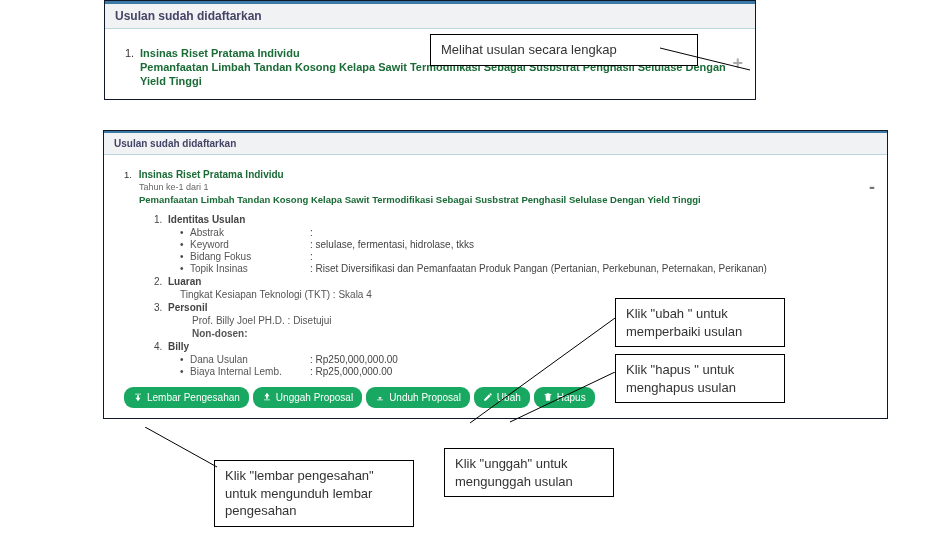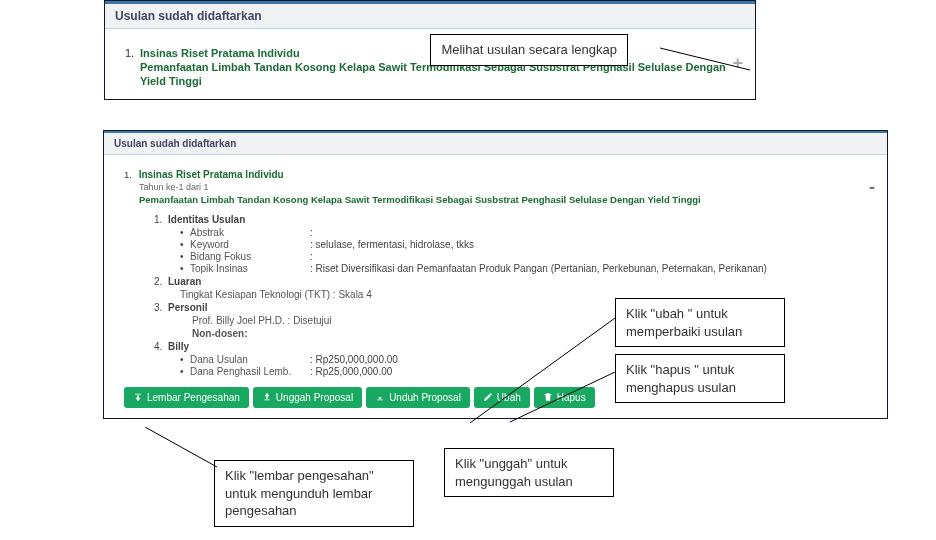--- a/index.html
+++ b/index.html
@@ -17,21 +17,21 @@
   .sublist li { margin-bottom: 2px; list-style: none; }
   .sublist .num { display:inline-block; width:14px; }
   .kv { margin-left: 26px; }
   .kv .row { display:flex; margin-bottom:1px; }
   .kv .bul { width:10px; }
   .kv .k { width:120px; color:#555; }
   .kv .v { flex:1; color:#444; }
   .tkt { margin-left:26px; color:#555; }
   .personil { margin-left:38px; color:#555; }
   .btnbar { margin-top:10px; display:flex; gap:4px; }
-  .btn { display:inline-flex; align-items:center; background:#19a862; color:#fff; font-size:10px; padding:5px 9px; border-radius:3px; border:none; cursor:pointer; gap:4px; }
+  .btn { display:inline-flex; align-items:center; background:#19a862; color:#fff; font-size:10px; padding:5px 9px; border-radius:9px; border:none; cursor:pointer; gap:4px; }
   .btn svg { width:10px; height:10px; fill:#fff; }
   .annot { position:absolute; border:1px solid #000; background:#fff; padding:6px 10px; font-size:13px; line-height:1.35; }
   .connector { position:absolute; background:transparent; }
 </style>
 </head>
 <body>
 
 <div class="panel" style="left:104px; top:0; width:652px;">
   <div class="panel-header">Usulan sudah didaftarkan</div>
   <div class="panel-body" style="position:relative; padding-top:18px;">
@@ -98,21 +98,21 @@
       <li>
           <div class="kv">
         <div class="row">
               <span class="bul">•</span>
               <span class="k">Dana Usulan</span>
               <span>:&nbsp;</span>
               <span class="v">Rp250,000,000.00</span>
             </div>
         <div class="row">
               <span class="bul">•</span>
-              <span class="k">Dana Penghasil Lemb.</span>
+              <span class="k">Biaya Internal Lemb.</span>
               <span>:&nbsp;</span>
               <span class="v">Rp25,000,000.00</span>
             </div>
       </div>
         </li>
     </ul>
 
     <div class="btnbar">
       <button class="btn">
         <svg viewBox="0 0 24 24">
@@ -141,21 +141,21 @@
       <button class="btn">
         <svg viewBox="0 0 24 24">
             <path d="M6 7h12l-1 14H7L6 7zm3-4h6l1 2h4v2H4V5h4l1-2z"></path>
           </svg>
         <span>Hapus</span>
       </button>
     </div>
   </div>
 </div>
 
-<div class="annot" style="left:430px; top:34px; width:198px;text-align:right;">Melihat usulan secara lengkap</div>
+<div class="annot" style="left:430px; top:34px; width:268px;">Melihat usulan secara lengkap</div>
 <svg class="connector" style="left:660px; top:40px; width:105px; height:35px;">
     <line x1="0" y1="8" x2="90" y2="30" stroke="#000" stroke-width="1"></line>
   </svg>
 
 <div class="annot" style="left:615px; top:298px; width:170px;">Klik "ubah " untuk memperbaiki usulan</div>
 <svg class="connector" style="left:470px; top:318px; width:150px; height:110px;">
     <line x1="145" y1="0" x2="0" y2="105" stroke="#000" stroke-width="1"></line>
   </svg>
 
 <div class="annot" style="left:615px; top:354px; width:170px;">Klik "hapus " untuk menghapus usulan</div>

